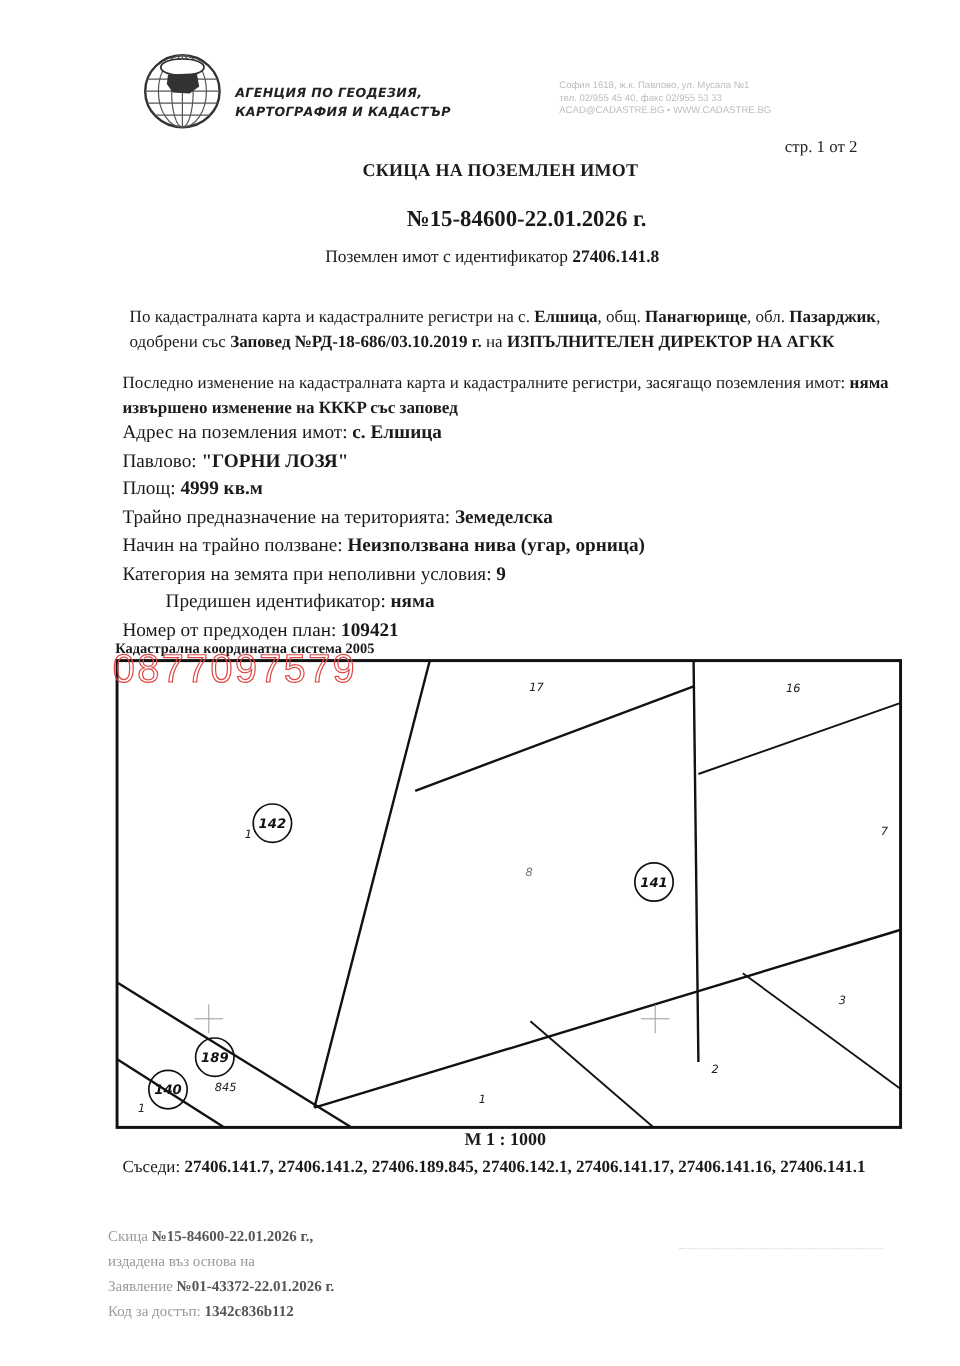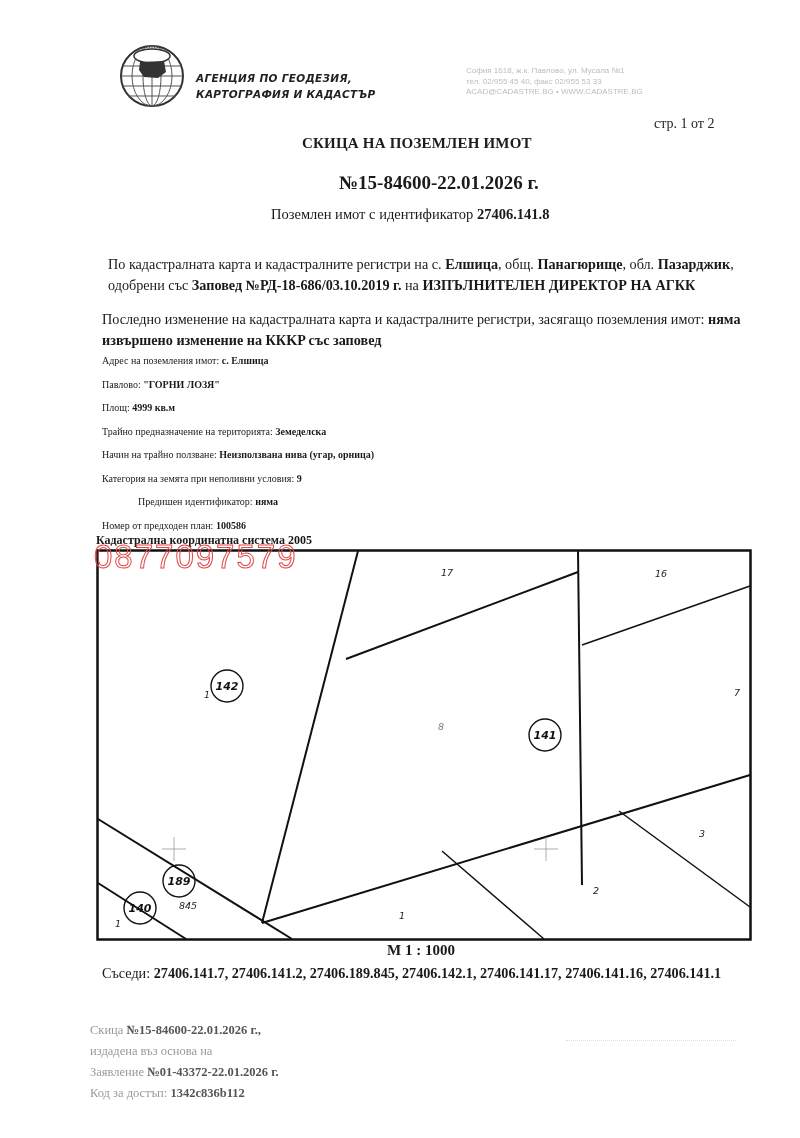--- a/index.html
+++ b/index.html
@@ -5,21 +5,21 @@
   html, body { margin:0; padding:0; }
   body { width:800px; height:1138px; background:#ffffff; position:relative; overflow:hidden; font-family:"Liberation Serif", serif; color:#1a1a1a; }
   .abs { position:absolute; }
   .logo-text { font-family:"DejaVu Sans", sans-serif; font-weight:bold; font-size:10.5px; letter-spacing:0.3px; line-height:16px; color:#222; font-style:italic; }
   .contact { font-family:"Liberation Sans", sans-serif; font-size:8px; line-height:10.5px; color:#bdbdbd; }
   .page-num { font-size:14px; color:#222; }
   .title { font-weight:bold; font-size:15px; color:#1c1c1c; letter-spacing:0.2px; }
   .docno { font-weight:bold; font-size:19px; }
   .ident { font-size:14.5px; }
   .para { font-size:14.2px; line-height:21px; width:650px; }
-  .line { font-size:10px; line-height:21px; }
+  .line { font-size:16px; line-height:21px; }
   b { font-weight:bold; }
   .coord { font-weight:bold; font-size:12px; }
   .watermark { font-family:"Liberation Sans", sans-serif; font-size:33px; color:transparent; -webkit-text-stroke:1px #e04848; letter-spacing:2px; }
   .scale { font-weight:bold; font-size:15px; }
   .footer { font-size:12.5px; line-height:21px; color:#9a9a9a; }
   .footer b { color:#555; }
   svg text { font-family:"DejaVu Sans", sans-serif; font-style:italic; }
 </style>
 </head>
 <body>
@@ -63,21 +63,21 @@
 </div>
 
 <div class="abs" style="left:102px;top:350px;">
   <div class="line" style="height:23.5px;"><span>Адрес на поземления имот: </span><b>с. Елшица</b></div>
   <div class="line" style="height:23.5px;"><span>Павлово: </span><b>"ГОРНИ ЛОЗЯ"</b></div>
   <div class="line" style="height:23.5px;"><span>Площ: </span><b>4999 кв.м</b></div>
   <div class="line" style="height:23.5px;"><span>Трайно предназначение на територията: </span><b>Земеделска</b></div>
   <div class="line" style="height:23.5px;"><span>Начин на трайно ползване: </span><b>Неизползвана нива (угар, орница)</b></div>
   <div class="line" style="height:23.5px;"><span>Категория на земята при неполивни условия: </span><b>9</b></div>
   <div class="line" style="height:23.5px;margin-left:36px;"><span>Предишен идентификатор: </span><b>няма</b></div>
-  <div class="line" style="height:23.5px;"><span>Номер от предходен план: </span><b>100586</b></div>
+  <div class="line" style="height:23.5px;"><span>Номер от предходен план: </span><b>109421</b></div>
 </div>
 
 <div class="abs coord" style="left:96px;top:533px;">Кадастрална координатна система 2005</div>
 
 <div class="abs" style="left:96px;top:549px;width:656px;height:392px;">
   <svg width="656" height="392" viewBox="0 0 656 392">
     <rect x="1.5" y="1.5" width="653" height="389" fill="#fff" stroke="#111" stroke-width="2.5"></rect>
 
     <line x1="262" y1="2" x2="166" y2="374" stroke="#111" stroke-width="2"></line>
     <line x1="250" y1="110" x2="482" y2="23" stroke="#111" stroke-width="2"></line>

